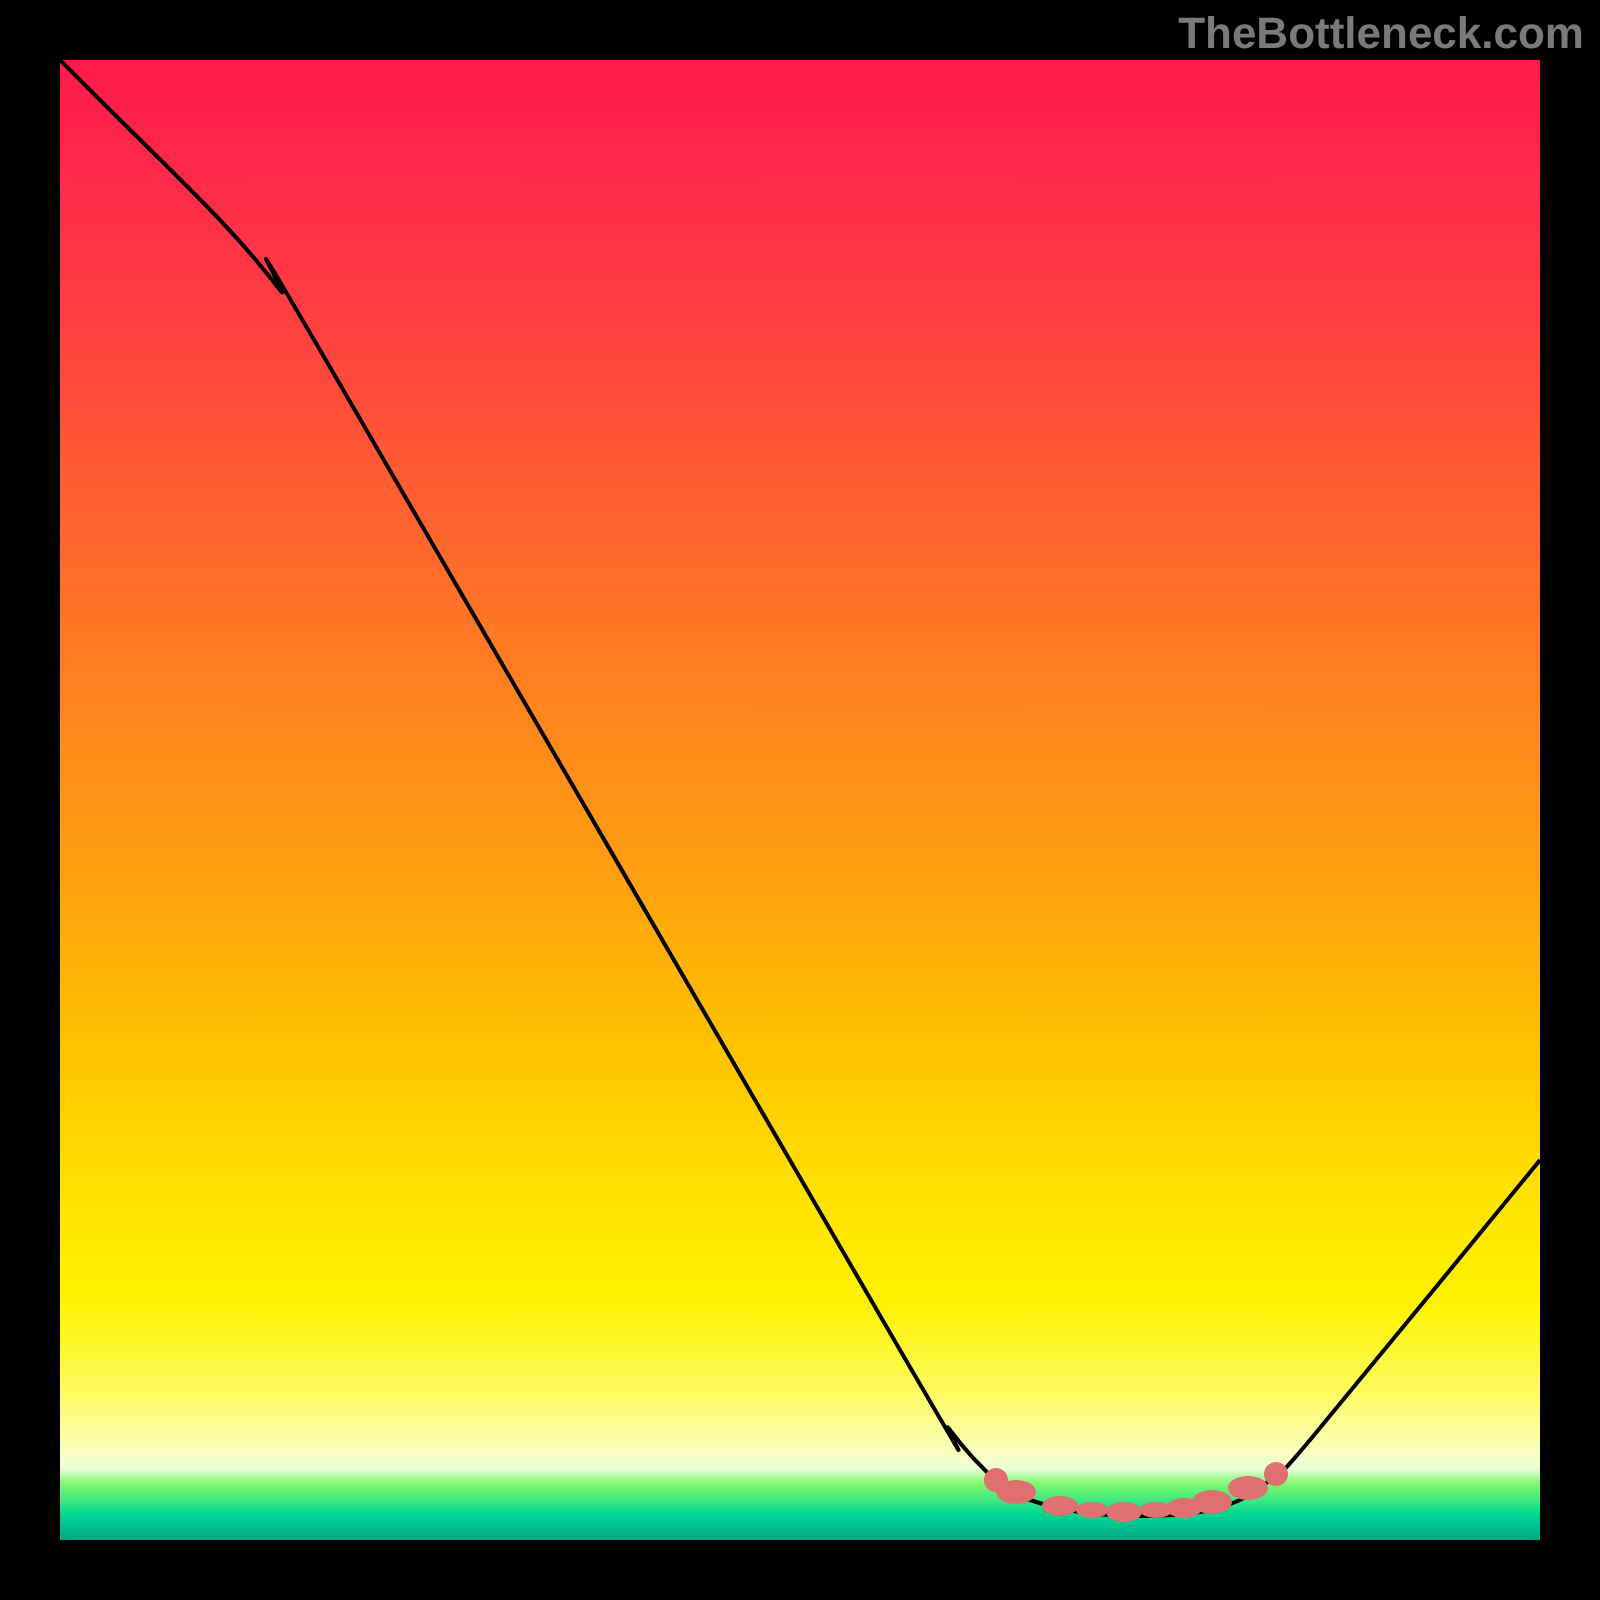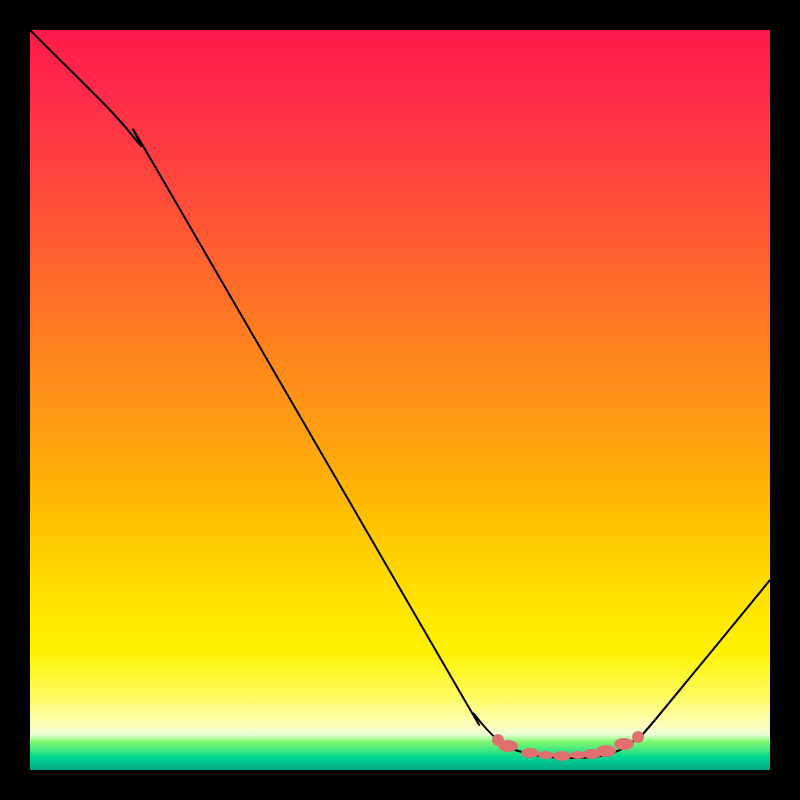--- a/index.html
+++ b/index.html
@@ -88,14 +88,15 @@
           <ellipse cx="516" cy="725" rx="8" ry="4" fill="#e07070"></ellipse>
           <ellipse cx="532" cy="726" rx="9" ry="5" fill="#e07070"></ellipse>
           <ellipse cx="548" cy="725" rx="8" ry="4" fill="#e07070"></ellipse>
           <ellipse cx="562" cy="724" rx="9" ry="5" fill="#e07070"></ellipse>
           <ellipse cx="576" cy="721" rx="10" ry="6" fill="#e07070"></ellipse>
           <ellipse cx="594" cy="714" rx="10" ry="6" fill="#e07070"></ellipse>
         </g>
     </svg>
   </div>
 
+  <div class="watermark">TheBottleneck.com</div>
 
 </div>
 
 </body></html>

